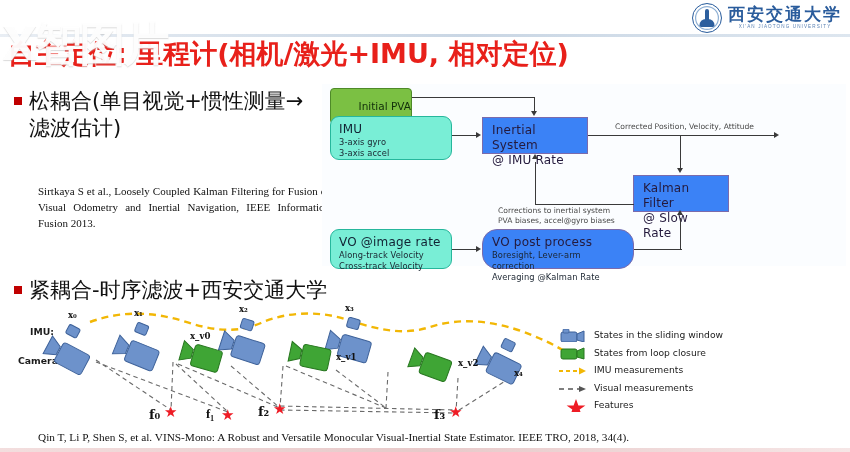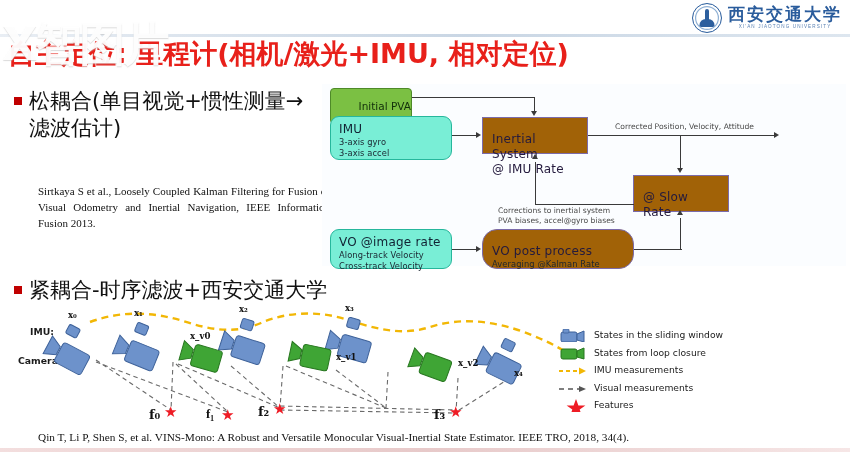--- a/index.html
+++ b/index.html
@@ -50,21 +50,21 @@
   .u{border-bottom:1px solid #c0504d;}
 
   
   #diagram-loose{position:absolute;left:322px;top:84px;width:524px;height:182px;
     background:#fbfdff;}
   .node{position:absolute;box-sizing:border-box;font-family:"DejaVu Sans","Liberation Sans",sans-serif;}
   .n-green{background:#7bc043;border:1.3px solid #4e8a28;border-radius:4px;
     color:#12300a;font-size:10.5px;display:flex;align-items:center;padding-left:7px;}
   .n-cyan{background:#79eed6;border:1.3px solid #26b79c;border-radius:9px;
     color:#123;padding:5px 8px;}
-  .n-lav{background:#a16207;border:1.3px solid #7b6bab;color:#241a3d;padding:14px 9px;}
+  .n-lav{background:#3b82f6;border:1.3px solid #7b6bab;color:#241a3d;padding:5px 9px;}
   .n-title{font-size:12px;line-height:1.25;letter-spacing:.2px;}
   .n-sub{font-size:8.3px;line-height:1.3;letter-spacing:.1px;color:#1a2430;}
   .lbl{position:absolute;font-size:7.6px;color:#4a4a4a;line-height:1.35;
     font-family:"DejaVu Sans","Liberation Sans",sans-serif;white-space:nowrap;}
   .ln{position:absolute;background:#3a3a3a;}
   .ln.h{height:1.3px;}
   .ln.v{width:1.3px;}
   .arw{position:absolute;width:0;height:0;}
   .arw.r{border-left:5px solid #3a3a3a;border-top:3.4px solid transparent;border-bottom:3.4px solid transparent;}
   .arw.d{border-top:5px solid #3a3a3a;border-left:3.4px solid transparent;border-right:3.4px solid transparent;}
@@ -127,31 +127,33 @@
       <div class="n-sub">3-axis gyro</div>
       <div class="n-sub">3-axis accel</div>
     </div>
 
     <div class="node n-lav" style="left:160px;top:33px;width:106px;height:37px;">
       <div class="n-title">Inertial System</div>
       <div class="n-title">@ IMU Rate</div>
     </div>
 
     <div class="node n-lav" style="left:311px;top:91px;width:96px;height:37px;">
+      <div class="n-title">Kalman Filter</div>
       <div class="n-title">@ Slow Rate</div>
     </div>
 
     <div class="node n-cyan" style="left:8px;top:145px;width:122px;height:40px;">
       <div class="n-title">VO @image rate</div>
       <div class="n-sub">Along-track Velocity</div>
       <div class="n-sub">Cross-track Velocity</div>
     </div>
 
     <div class="node n-lav" style="left:160px;top:145px;width:152px;height:40px;border-radius:15px;">
       <div class="n-title">VO post process</div>
+      <div class="n-sub">Boresight, Lever-arm correction</div>
       <div class="n-sub">Averaging @Kalman Rate</div>
     </div>
 
     <div class="ln h" style="left:90px;top:13px;width:123px;"></div>
     <div class="ln v" style="left:212px;top:13px;height:15px;"></div>
     <div class="arw d" style="left:209px;top:27px;"></div>
 
     <div class="ln h" style="left:130px;top:51px;width:25px;"></div>
     <div class="arw r" style="left:154px;top:47.6px;"></div>
 

